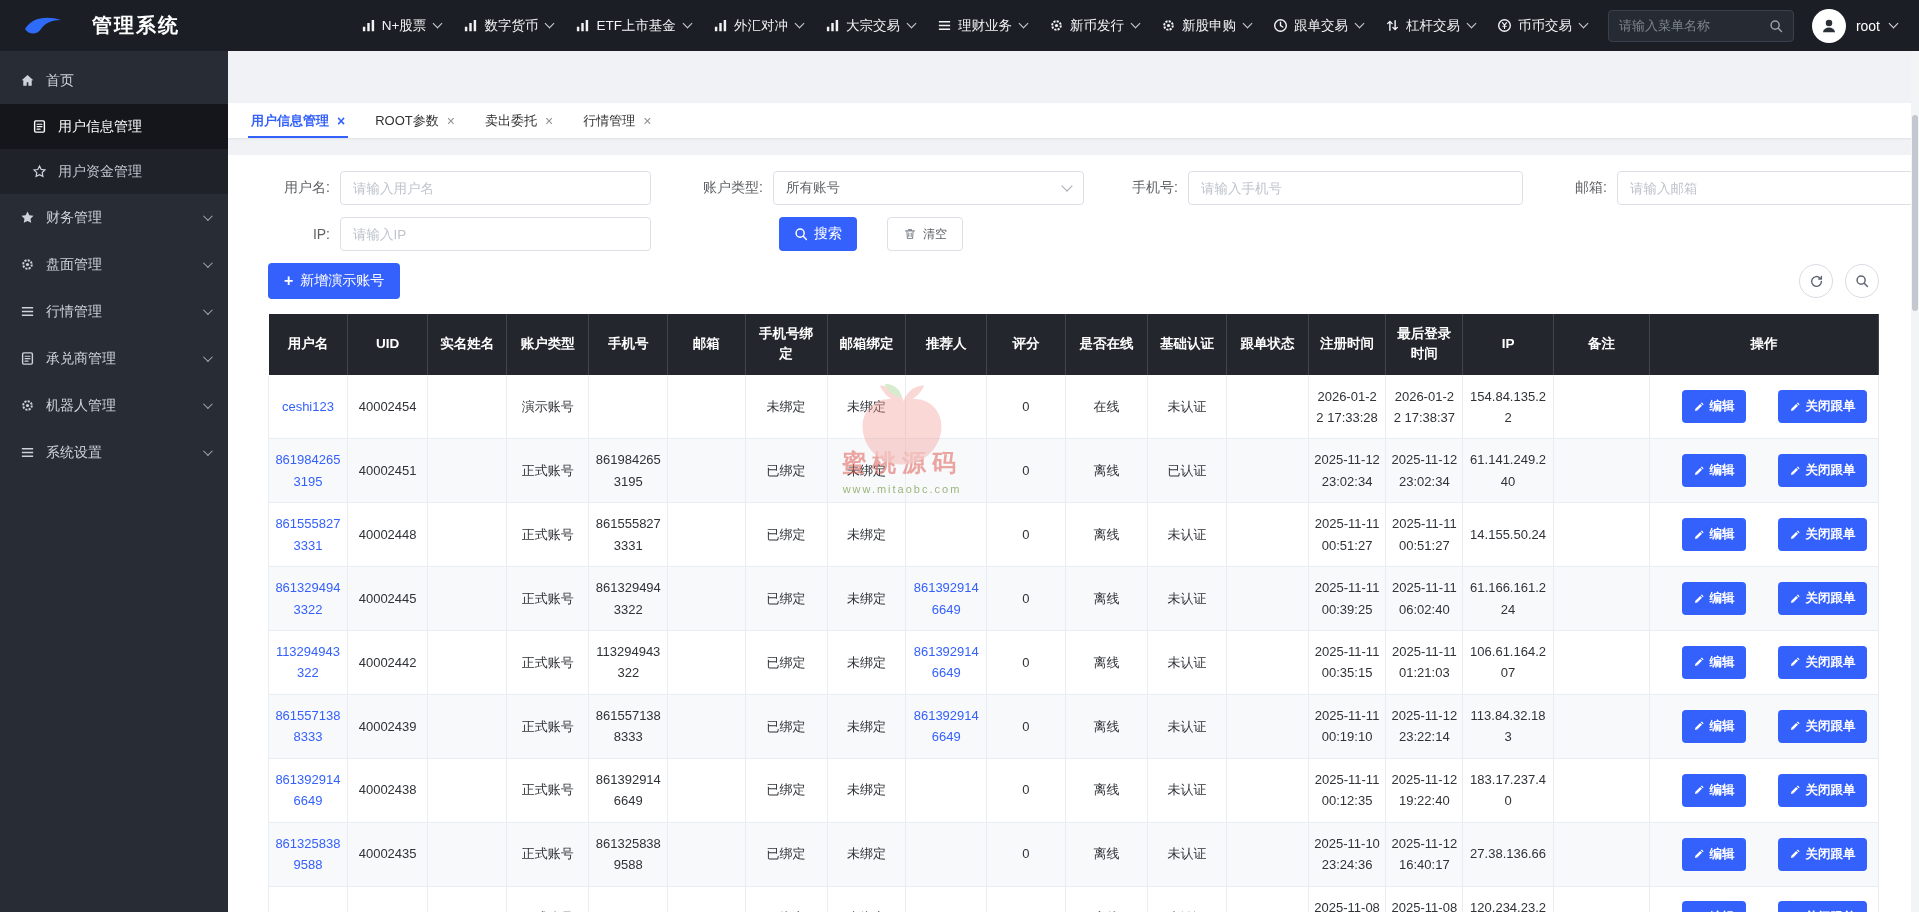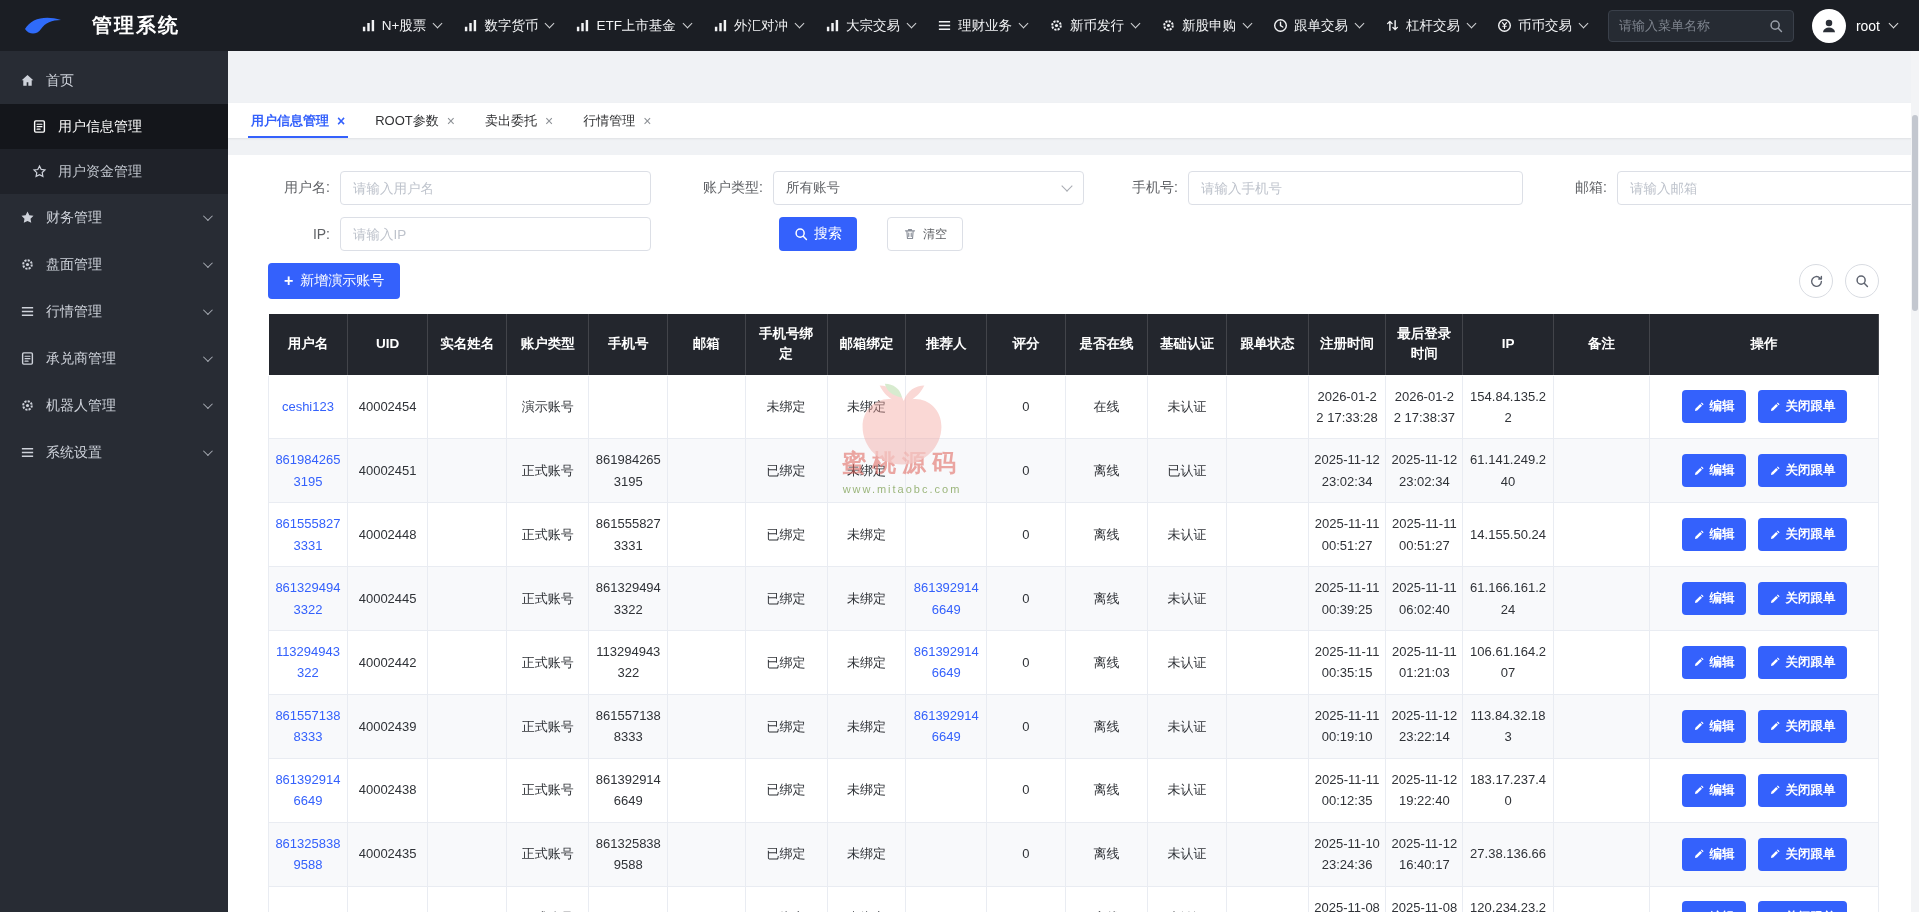--- a/index.html
+++ b/index.html
@@ -90,21 +90,21 @@
 .users th{background:var(--header-dark);color:#fff;font-size:13.5px;font-weight:bold;padding:10px 8px;
   border:1px solid rgba(255,255,255,.14);line-height:1.5;word-break:break-all;text-align:center;}
 .users td{border:1px solid #e9ecf2;text-align:center;font-size:13px;color:#2f3237;padding:10px 5px;
   line-height:1.65;word-break:break-all;background:#fff;}
 .users tbody tr:nth-child(even) td{background:#f8f9fb;}
 .lnk{color:var(--accent);text-decoration:none;cursor:pointer;}
 .t-green{color:var(--green);}
 .t-orange{color:var(--orange);}
 .ops{display:flex;gap:12px;justify-content:center;align-items:center;}
 .mini-btn{display:inline-flex;align-items:center;gap:5px;background:var(--accent);color:#fff;border:none;
-  border-radius:4px;padding:8px 11px;font-size:12.5px;font-weight:bold;cursor:pointer;white-space:nowrap;}
+  border-radius:4px;padding:8px 11px;font-size:12.5px;font-weight:bold;cursor:pointer;white-space:nowrap;margin-left:20px;}
 
 
 .watermark{position:absolute;left:569px;top:222px;width:210px;text-align:center;pointer-events:none;
   z-index:6;opacity:.55;}
 .watermark svg{display:inline-block;margin-bottom:-30px;opacity:.75;}
 .wm-line1{color:#e06158;font-weight:bold;font-size:24px;letter-spacing:6px;}
 .wm-line2{color:#4d7c0f;font-size:11px;letter-spacing:2px;margin-top:4px;}
 
 
 .v-scroll{position:fixed;right:0;top:51px;bottom:0;width:8px;background:#f3f4f6;z-index:60;}

